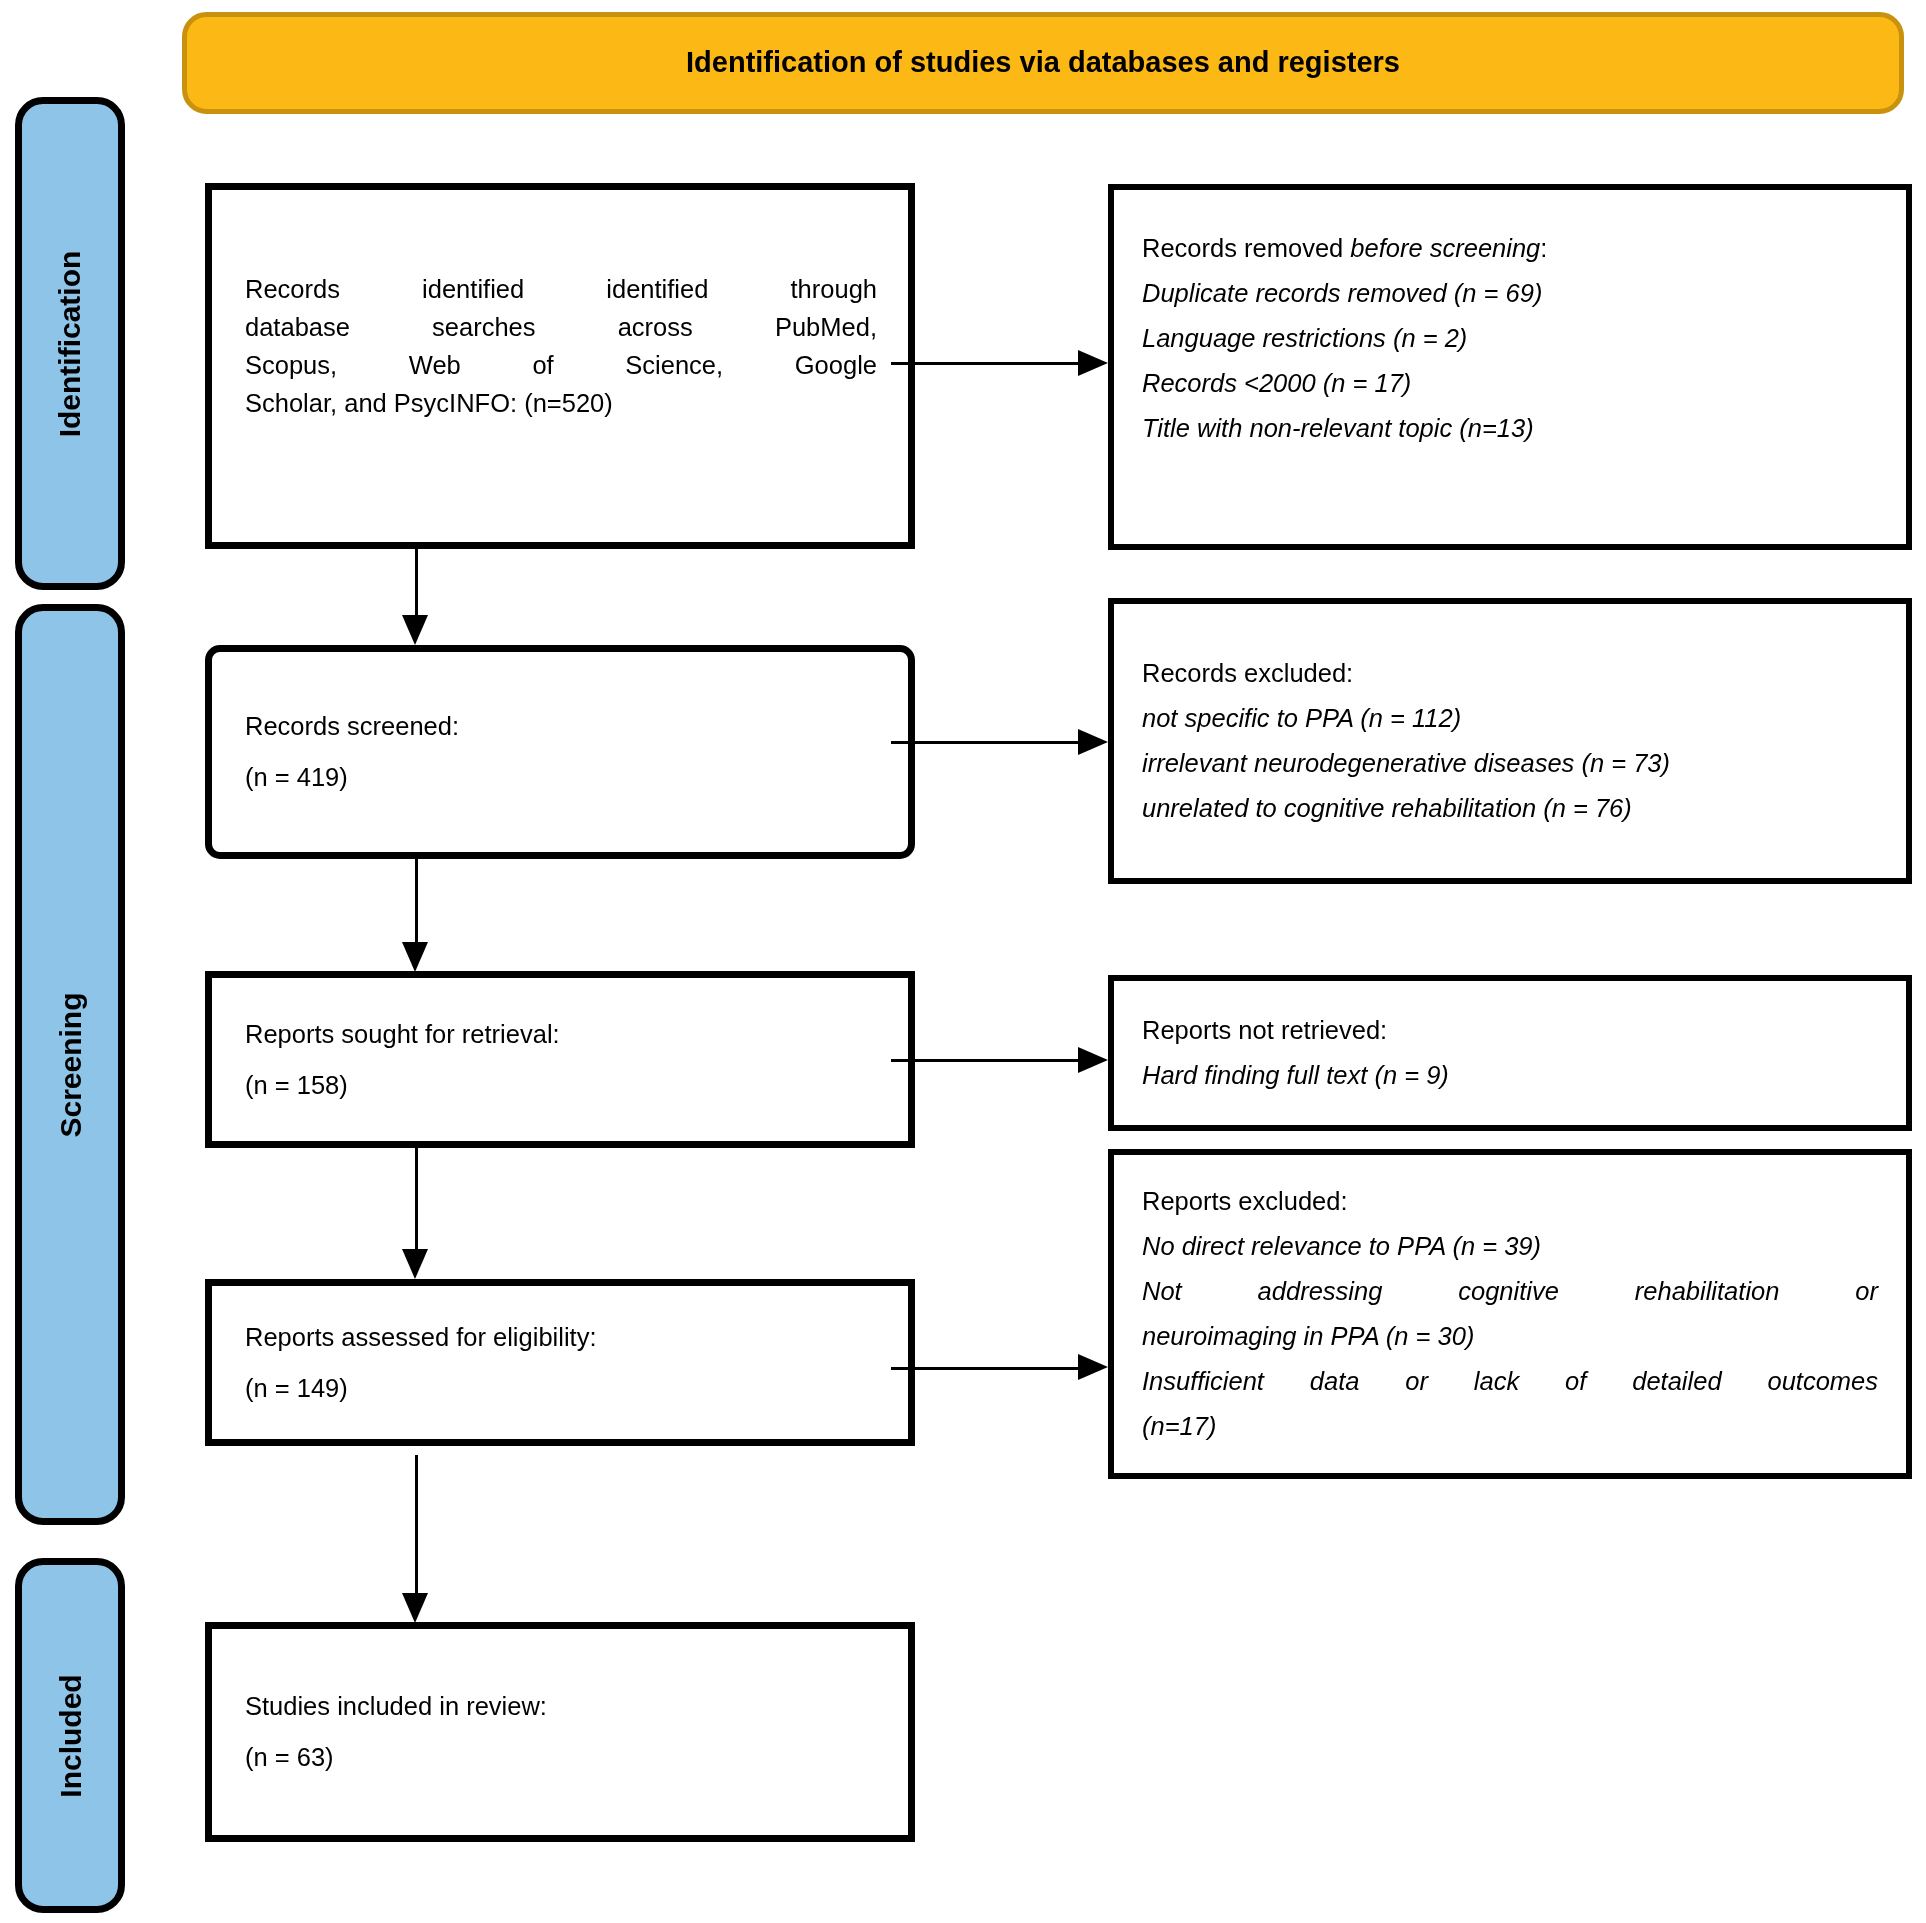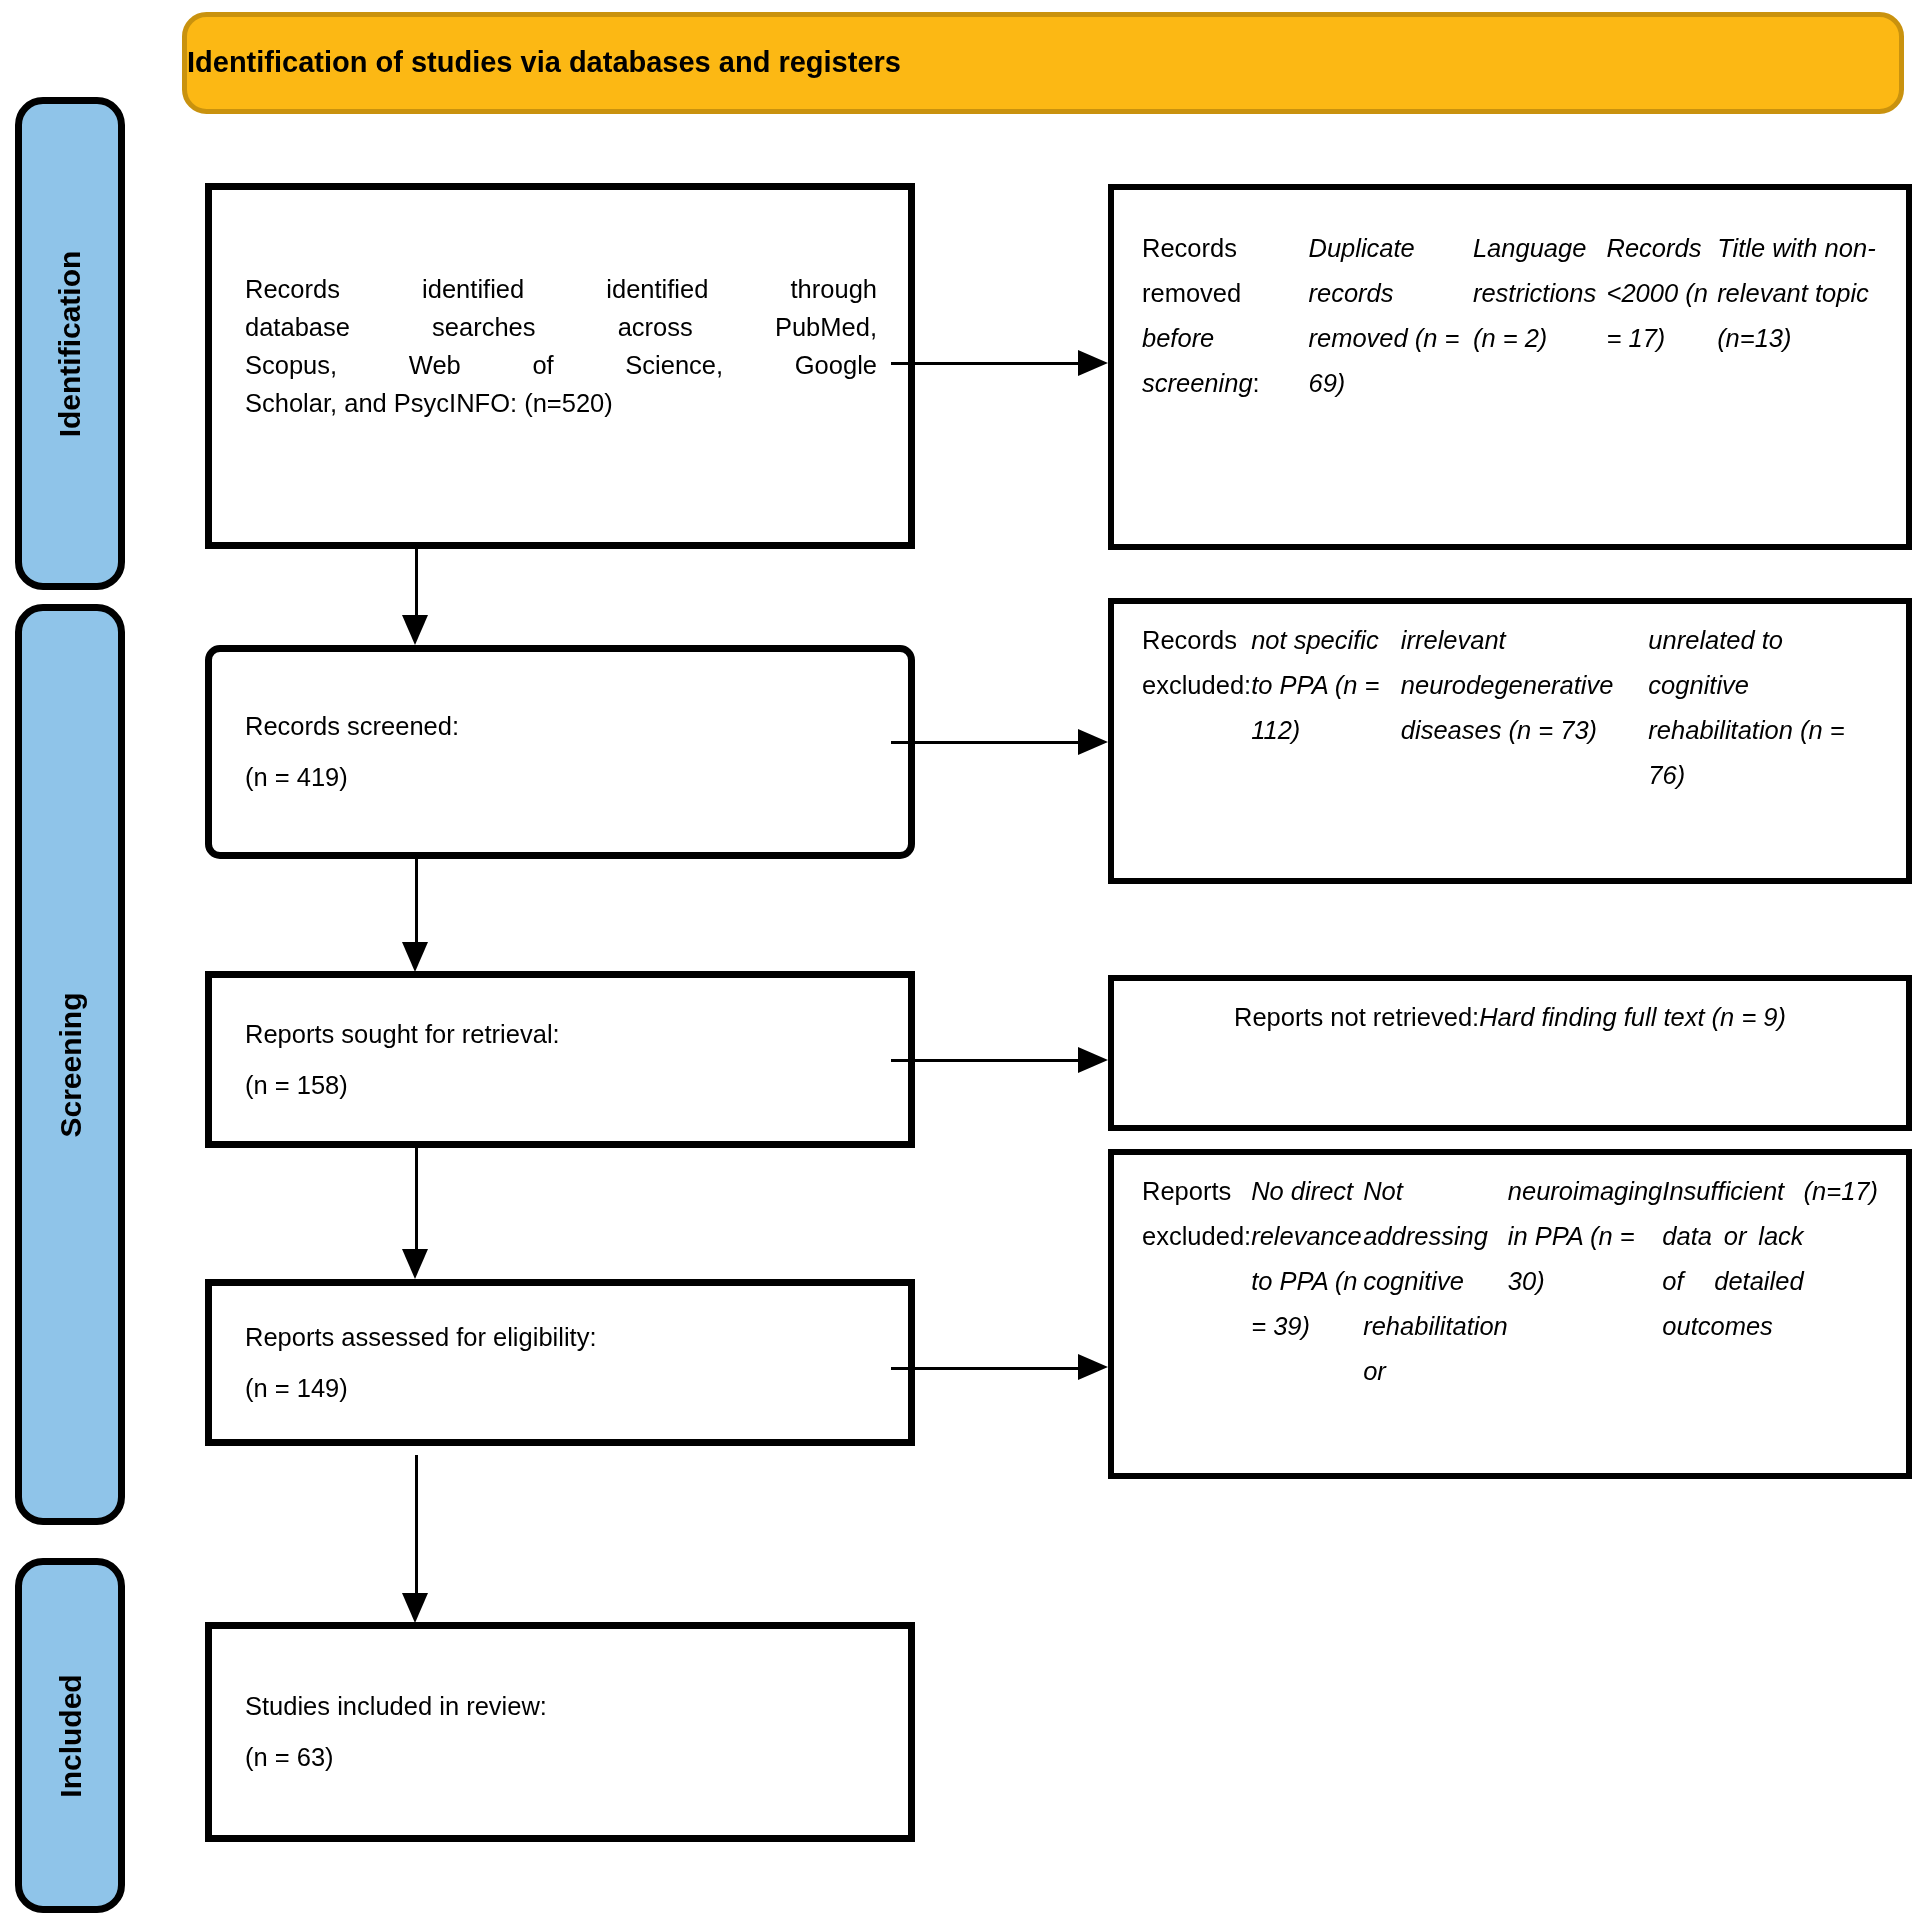--- a/index.html
+++ b/index.html
@@ -3,21 +3,21 @@
 <meta charset="utf-8">
 <style>
   html,body { margin:0; padding:0; background:#ffffff; }
   body { width:1926px; height:1923px; position:relative; font-family:"Liberation Sans","DejaVu Sans",sans-serif; color:#000; }
   .canvas { position:absolute; inset:0; }
 
   
   .banner {
     position:absolute; left:182px; top:11.7px; width:1722px; height:102px;
     background:#FCB814; border:5.1px solid #C9920E; border-radius:24.5px;
-    display:flex; align-items:center; box-sizing:border-box;
+    display:flex; align-items:center; justify-content:center; box-sizing:border-box;
   }
   .banner span { font-size:29px; font-weight:bold; }
 
   
   .side {
     position:absolute; left:15.3px; width:110px; background:#8FC4E9;
     border:7.1px solid #000; border-radius:28px; box-sizing:border-box;
     display:flex; align-items:center; justify-content:center;
   }
   .side-ident { top:97px;  height:493px;  }
@@ -40,22 +40,22 @@
   .b5 { top:1622px; height:220px; }
   .two { padding:0 31px 0 33px; }
   .bline { line-height:51px; }
   .jline { text-align:justify; text-align-last:justify; line-height:38px; }
   .jlast { text-align:left; text-align-last:left; line-height:38px; }
 
   
   .rbox {
     position:absolute; left:1108px; width:804px; background:#fff;
     border:6.6px solid #000; box-sizing:border-box;
-    display:flex; flex-direction:row; justify-content:center;
-    padding:14px 28px; font-size:25.5px;
+    display:flex; flex-direction:column; justify-content:center;
+    padding:1px 28px; font-size:25.5px;
   }
   .r1 { top:184px;  height:366px; justify-content:flex-start; padding-top:36px; }
   .r2 { top:598px; height:286px; }
   .r3 { top:975px; height:156px; }
   .r4 { top:1149px; height:330px; }
   .rbox p { margin:0; line-height:45px; }
   .it { font-style:italic; }
   .just { text-align:justify; text-align-last:justify; }
 
   

